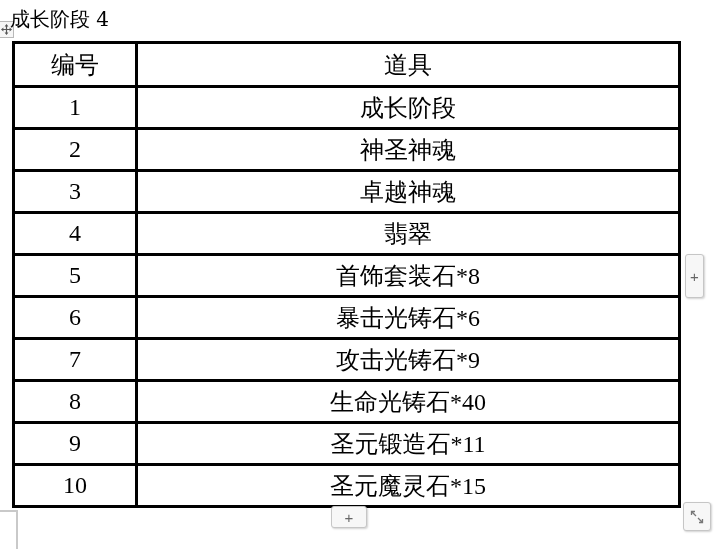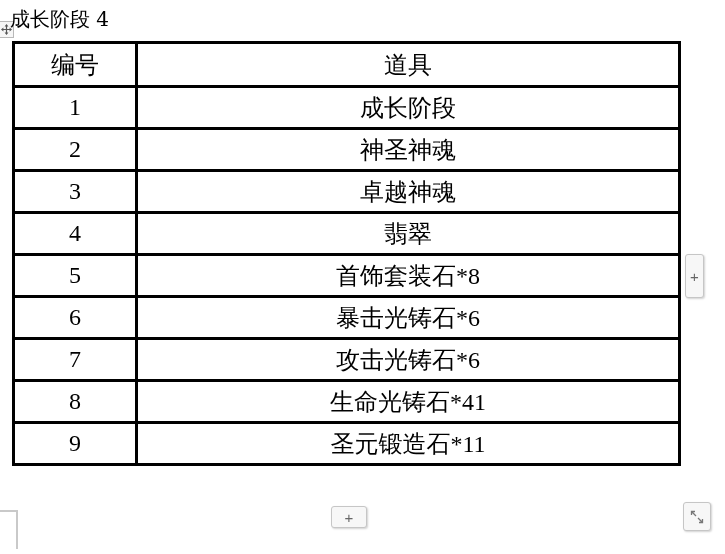--- a/index.html
+++ b/index.html
@@ -163,29 +163,33 @@
       <tr class="data-row">
         <td>5</td>
         <td>首饰套装石*8</td>
       </tr>
       <tr class="data-row">
         <td>6</td>
         <td>暴击光铸石*6</td>
       </tr>
       <tr class="data-row">
         <td>7</td>
-        <td>攻击光铸石*6</td>
+        <td>攻击光铸石*9</td>
       </tr>
       <tr class="data-row">
         <td>8</td>
-        <td>生命光铸石*41</td>
+        <td>生命光铸石*40</td>
       </tr>
       <tr class="data-row">
         <td>9</td>
         <td>圣元锻造石*11</td>
+      </tr>
+      <tr class="data-row">
+        <td>10</td>
+        <td>圣元魔灵石*15</td>
       </tr>
     </tbody>
 </table>
 
 <div class="ui-btn add-col-btn">+</div>
 
 <div class="ui-btn add-row-btn">+</div>
 
 <div class="ui-btn resize-btn">
   <span style="display:flex;">

